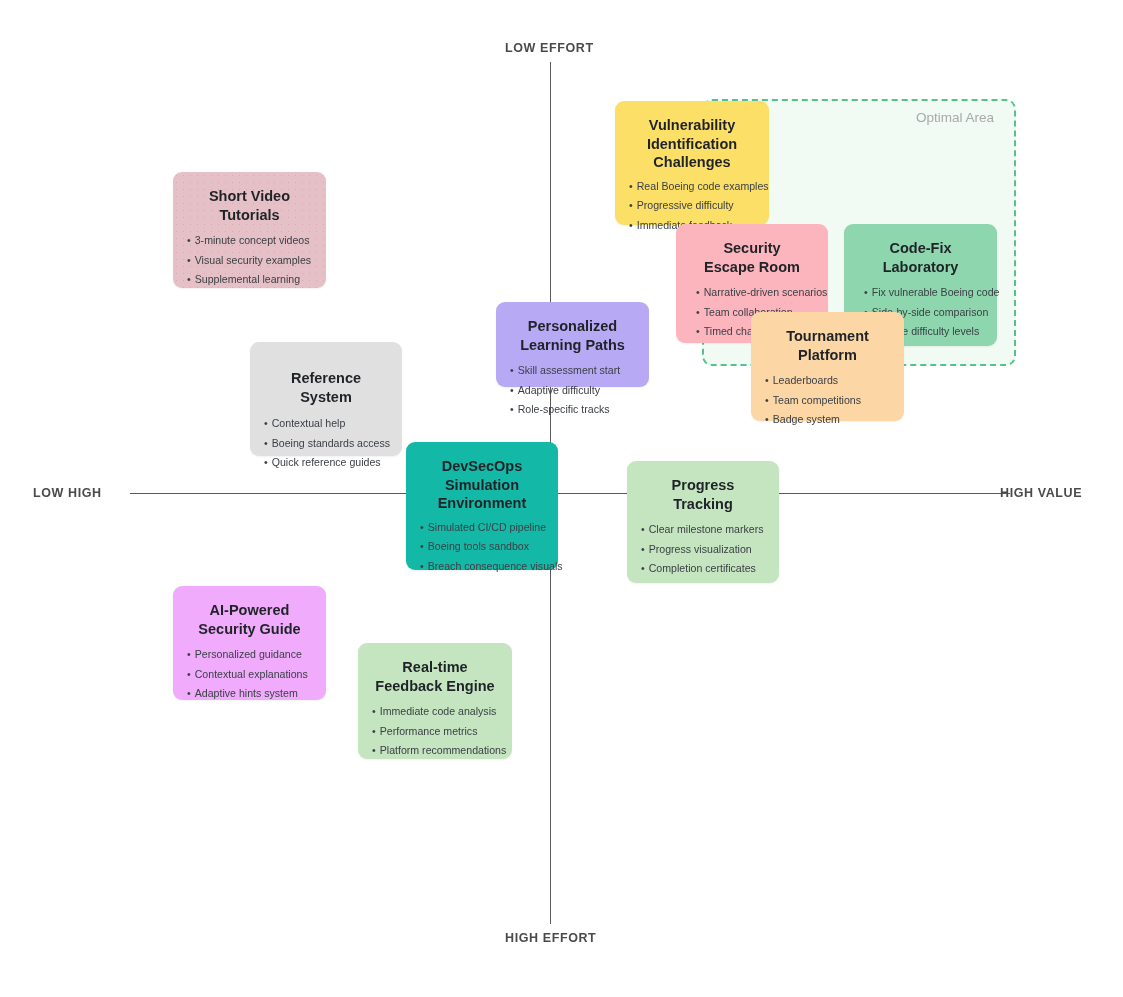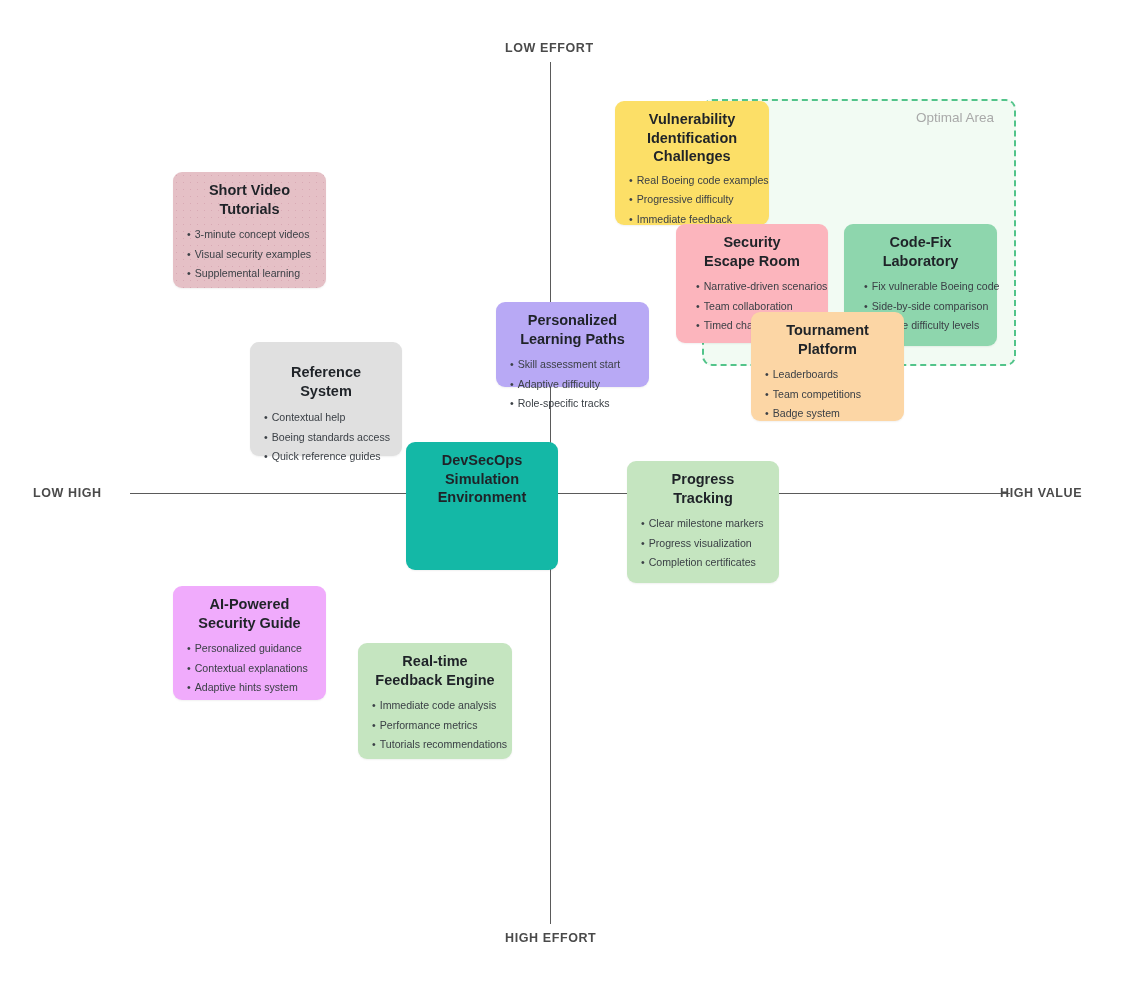--- a/index.html
+++ b/index.html
@@ -51,21 +51,21 @@
     color: #a9a9a9;
     font-weight: normal;
     white-space: nowrap;
   }
 
   
   .card {
     position: absolute;
     border-radius: 9px;
     box-sizing: border-box;
-    padding: 7px 14px 12px 14px;
+    padding: 13px 14px 12px 14px;
     box-shadow: 0 1px 2px rgba(0,0,0,0.06);
   }
   .card-title {
     font-size: 14.5px;
     font-weight: bold;
     color: #1f2328;
     text-align: center;
     line-height: 1.28;
     margin: 2px 0 11px 0;
     white-space: pre-line;
@@ -138,28 +138,33 @@
       <li>Adaptive hints system</li>
     </ul>
   </div>
 
   <div class="card" style="left:358px; top:643px; width:154px; height:116px; background-color:#c5e5c0;">
     <div class="card-title">Real-time
 Feedback Engine</div>
     <ul>
       <li>Immediate code analysis</li>
       <li>Performance metrics</li>
-      <li>Tutorials recommendations</li>
+      <li>Platform recommendations</li>
     </ul>
   </div>
 
   <div class="card" style="left:406px; top:442px; width:152px; height:128px; background-color:#14b8a6;">
     <div class="card-title" style="margin-bottom:9px;">DevSecOps
 Simulation
 Environment</div>
+    <ul>
+      <li>Simulated CI/CD pipeline</li>
+      <li>Boeing tools sandbox</li>
+      <li>Breach consequence visuals</li>
+    </ul>
   </div>
 
   <div class="card" style="left:496px; top:302px; width:153px; height:85px; background-color:#b8a9f5;">
     <div class="card-title">Personalized
 Learning Paths</div>
     <ul class="bullets-center">
       <li>Skill assessment start</li>
       <li>Adaptive difficulty</li>
       <li>Role-specific tracks</li>
     </ul>

